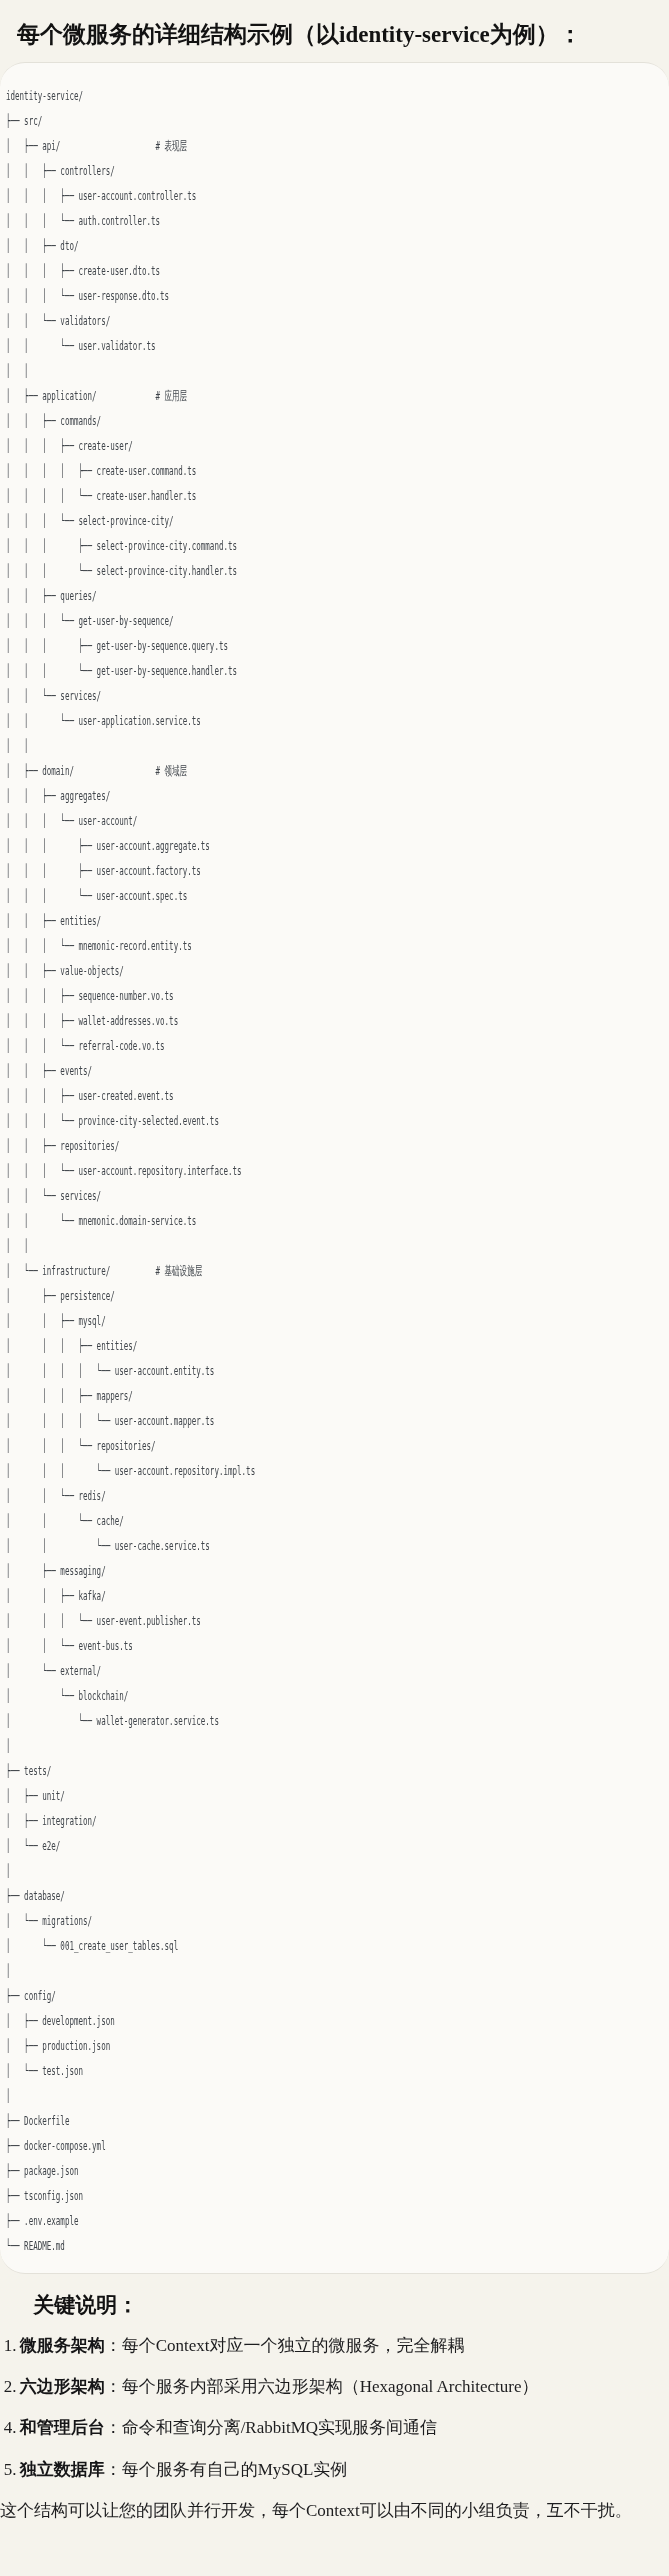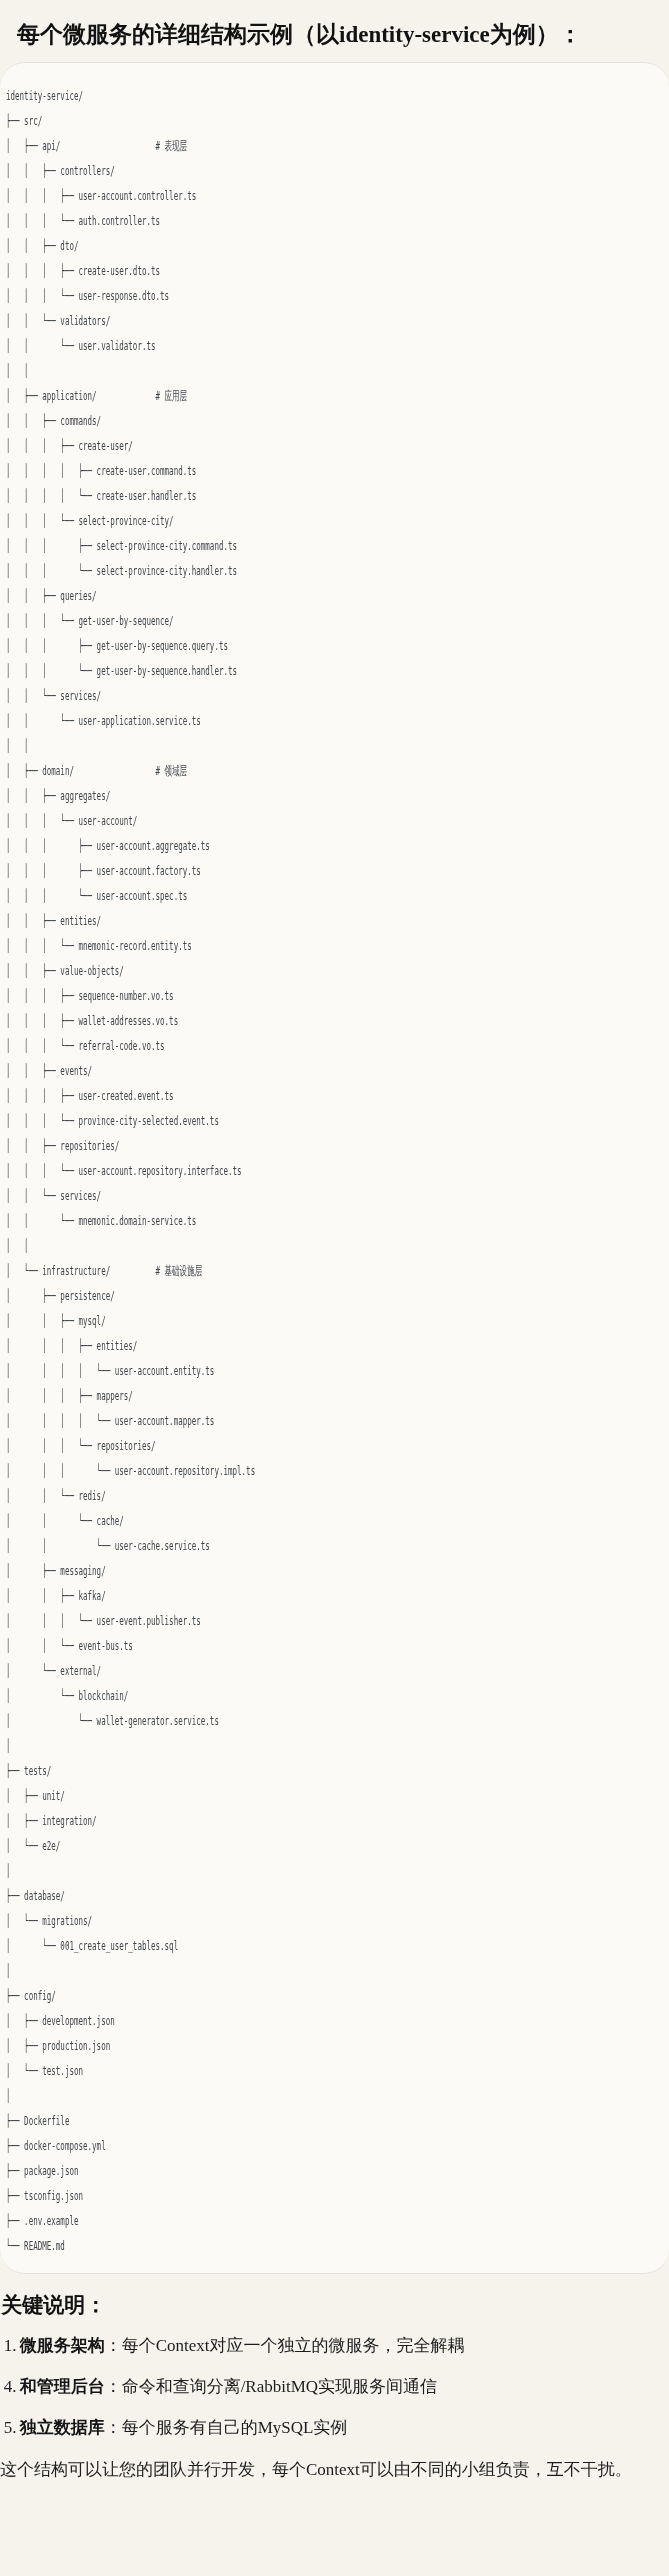--- a/index.html
+++ b/index.html
@@ -42,20 +42,21 @@
     width: 1101px;
   }
 
   .notes { padding: 0 6.3px 0 0; }
   h2.notes-title {
     margin: 17.5px 0 0 1.3px;
     font-size: 21px;
     line-height: 1.25;
     font-weight: 700;
     color: #121212;
+    padding-left: 32px;
   }
   ol.notes-list {
     list-style: none;
     margin: 15px 0 0 0;
     padding: 0 0 0 3.8px;
   }
   ol.notes-list li {
     font-size: 17px;
     line-height: 25px;
     margin: 0 0 16.3px 0;
@@ -167,20 +168,21 @@
 ├── tsconfig.json
 ├── .env.example
 └── README.md</pre>
   </section>
 
   <section class="notes">
     <h2 class="notes-title">关键说明：</h2>
 
     <ol class="notes-list">
       <li><span class="num">1.</span><strong>微服务架构</strong><span>：每个Context对应一个独立的微服务，完全解耦</span></li>
+      <li><span class="num">2.</span><strong>六边形架构</strong><span>：每个服务内部采用六边形架构（Hexagonal Architecture）</span></li>
       <li><span class="num">4.</span><strong>和管理后台</strong><span>：命令和查询分离/RabbitMQ实现服务间通信</span></li>
       <li><span class="num">5.</span><strong>独立数据库</strong><span>：每个服务有自己的MySQL实例</span></li>
     </ol>
 
     <p class="closing">这个结构可以让您的团队并行开发，每个Context可以由不同的小组负责，互不干扰。</p>
   </section>
 
 </div>
 
 

